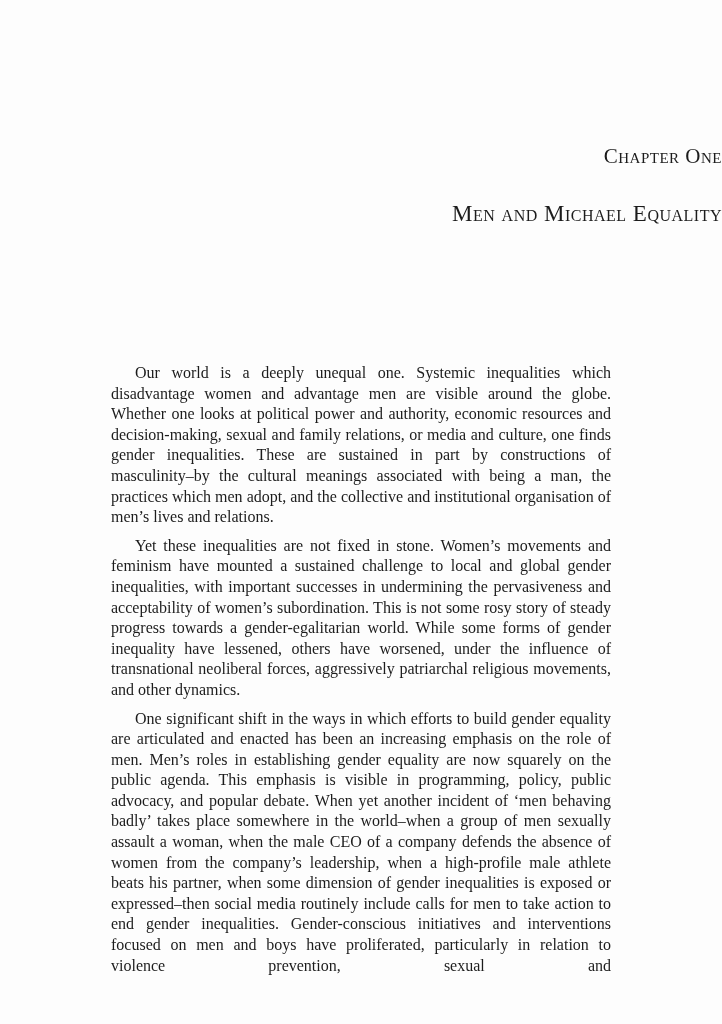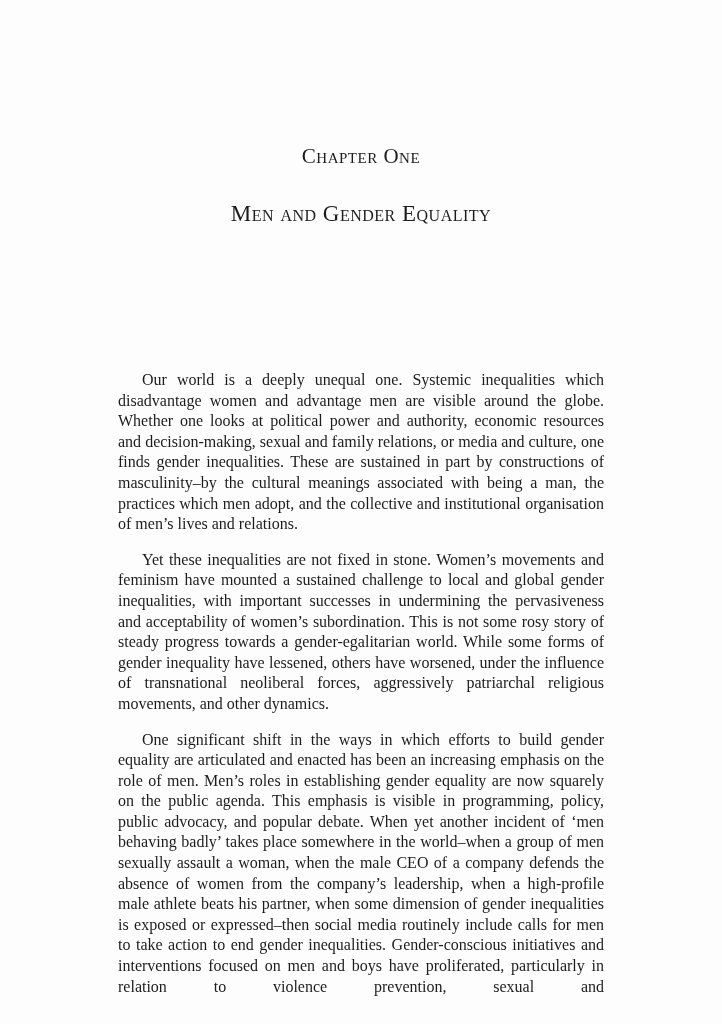--- a/index.html
+++ b/index.html
@@ -15,21 +15,21 @@
     position: relative;
     width: 722px;
     height: 1024px;
     background: var(--bg-color);
     color: var(--text-color);
     font-family: "Liberation Serif", "DejaVu Serif", serif;
     overflow: hidden;
   }
   .headings {
     padding-top: 144px;
-    text-align: center;
+    text-align: right;
   }
   .chapter-number {
     font-size: 21px;
     font-weight: normal;
     font-variant: small-caps;
     letter-spacing: 0.5px;
     line-height: 24px;
   }
   .chapter-title {
     margin-top: 33px;
@@ -51,33 +51,33 @@
     position: absolute;
     top: 355px;
     left: 103px;
     width: 516px;
     font-size: 16px;
     line-height: 20.6px;
     text-align: justify;
   }
   .page-body p {
     text-indent: 24px;
-    margin: 15px;
+    margin: 8px;
   }
   .page-body p.continues {
     text-align-last: justify;
   }
 </style>
 </head>
 <body>
 
 <div class="page">
   <header class="headings">
     <h1 class="chapter-number">Chapter One</h1>
-    <h2 class="chapter-title">Men and Gender Equality</h2>
+    <h2 class="chapter-title">Men and Michael Equality</h2>
   </header>
 
   <main class="page-body">
     <p>Our world is a deeply unequal one. Systemic inequalities which disadvantage women and advantage men are visible around the globe. Whether one looks at political power and authority, economic resources and decision-making, sexual and family relations, or media and culture, one finds gender inequalities. These are sustained in part by constructions of masculinity–by the cultural meanings associated with being a man, the practices which men adopt, and the collective and institutional organisation of men’s lives and relations.</p>
     <p>Yet these inequalities are not fixed in stone. Women’s movements and feminism have mounted a sustained challenge to local and global gender inequalities, with important successes in undermining the pervasiveness and acceptability of women’s subordination. This is not some rosy story of steady progress towards a gender-egalitarian world. While some forms of gender inequality have lessened, others have worsened, under the influence of transnational neoliberal forces, aggressively patriarchal religious movements, and other dynamics.</p>
     <p class="continues">One significant shift in the ways in which efforts to build gender equality are articulated and enacted has been an increasing emphasis on the role of men. Men’s roles in establishing gender equality are now squarely on the public agenda. This emphasis is visible in programming, policy, public advocacy, and popular debate. When yet another incident of ‘men behaving badly’ takes place somewhere in the world–when a group of men sexually assault a woman, when the male CEO of a company defends the absence of women from the company’s leadership, when a high-profile male athlete beats his partner, when some dimension of gender inequalities is exposed or expressed–then social media routinely include calls for men to take action to end gender inequalities. Gender-conscious initiatives and interventions focused on men and boys have proliferated, particularly in relation to violence prevention, sexual and</p>
   </main>
 </div>
 
 </body></html>

